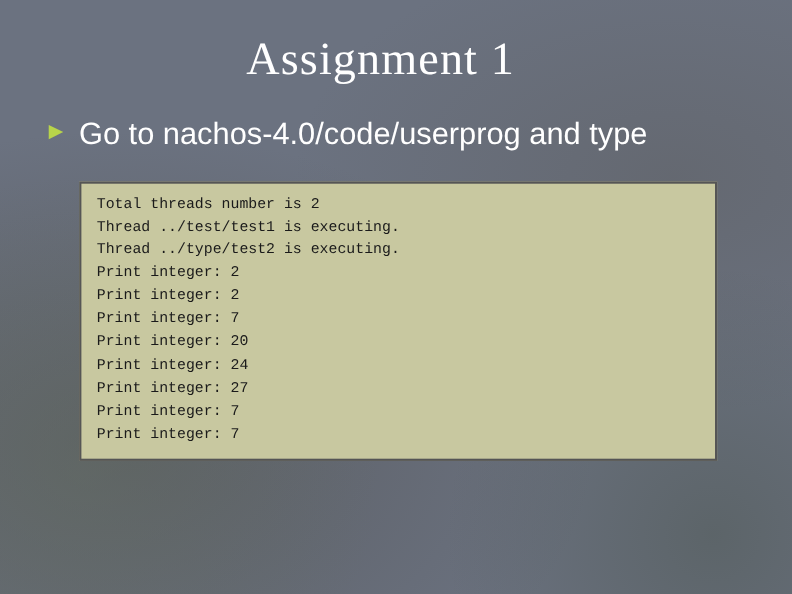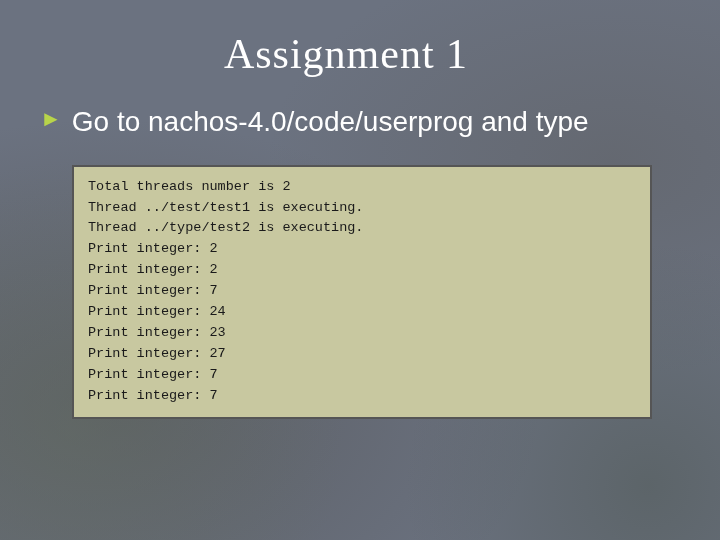--- a/index.html
+++ b/index.html
@@ -110,20 +110,20 @@
   </div>
 
   <div class="code-box">
 
   <span class="code-line">Total threads number is 2</span>
       <span class="code-line">Thread ../test/test1 is executing.</span>
       <span class="code-line">Thread ../type/test2 is executing.</span>
       <span class="code-line">Print integer: 2</span>
       <span class="code-line">Print integer: 2</span>
       <span class="code-line">Print integer: 7</span>
+      <span class="code-line">Print integer: 20</span>
       <span class="code-line">Print integer: 24</span>
-      <span class="code-line">Print integer: 23</span>
       <span class="code-line">Print integer: 27</span>
       <span class="code-line">Print integer: 7</span>
       <span class="code-line">Print integer: 7</span>
     </div>
 
 </div>
 
 </body></html>

